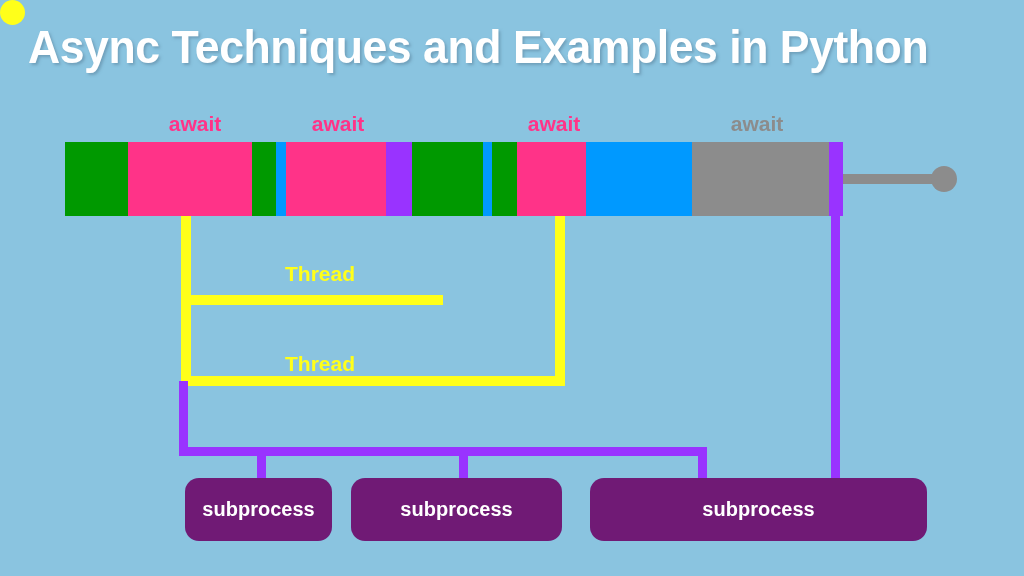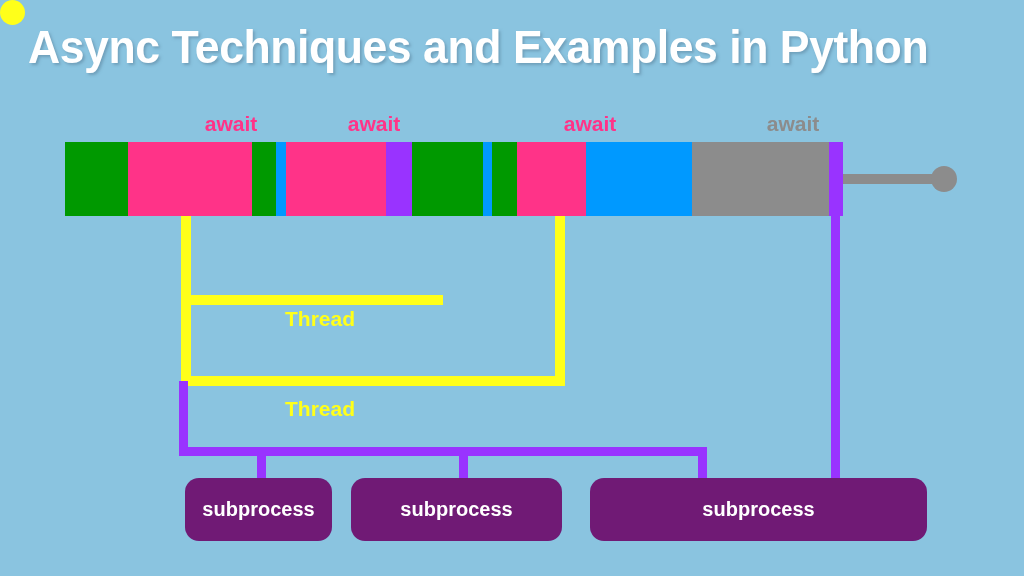--- a/index.html
+++ b/index.html
@@ -20,38 +20,38 @@
     text-shadow:2px 2px 3px rgba(90,130,155,0.55);
     white-space:nowrap;
   }
 
   
   #timeline{position:absolute;left:65px;top:142px;height:74px;width:778px;}
   .seg{position:absolute;top:0;height:74px;}
 
   .await-lbl{
     position:absolute;font-size:21px;font-weight:bold;
-    white-space:nowrap;transform:translateX(-50%);margin-left:36px;
+    white-space:nowrap;transform:translateX(-50%);
   }
 
   
   #gray-line{position:absolute;left:843px;top:174px;width:93px;height:10px;background:#8c8c8c;}
   #gray-dot{position:absolute;left:931px;top:166px;width:26px;height:26px;border-radius:50%;background:#8c8c8c;}
 
   
   .yl{position:absolute;background:#ffff1a;}
   #y-vert{left:181px;top:216px;width:10px;height:170px;}
   #y-h1{left:181px;top:295px;width:262px;height:10px;}
   #y-dot{left:432px;top:288px;width:25px;height:25px;border-radius:50%;background:#ffff1a;}
   #y-h2{left:181px;top:376px;width:384px;height:10px;}
   #y-vert2{left:555px;top:216px;width:10px;height:168px;}
 
   .thread-lbl{
     position:absolute;font-size:21px;font-weight:bold;color:#ffff1a;
-    white-space:nowrap;transform:translateX(-50%);margin-top:45px;
+    white-space:nowrap;transform:translateX(-50%);
   }
 
   
   .pl{position:absolute;background:#9933ff;}
   #p-vert{left:179px;top:381px;width:9px;height:75px;}
   #p-h{left:179px;top:447px;width:528px;height:9px;}
   #p-stub1{left:257px;top:447px;width:9px;height:34px;}
   #p-stub2{left:459px;top:447px;width:9px;height:34px;}
   #p-stub3{left:698px;top:447px;width:9px;height:34px;}
   #p-vert-long{left:831px;top:216px;width:9px;height:266px;}

